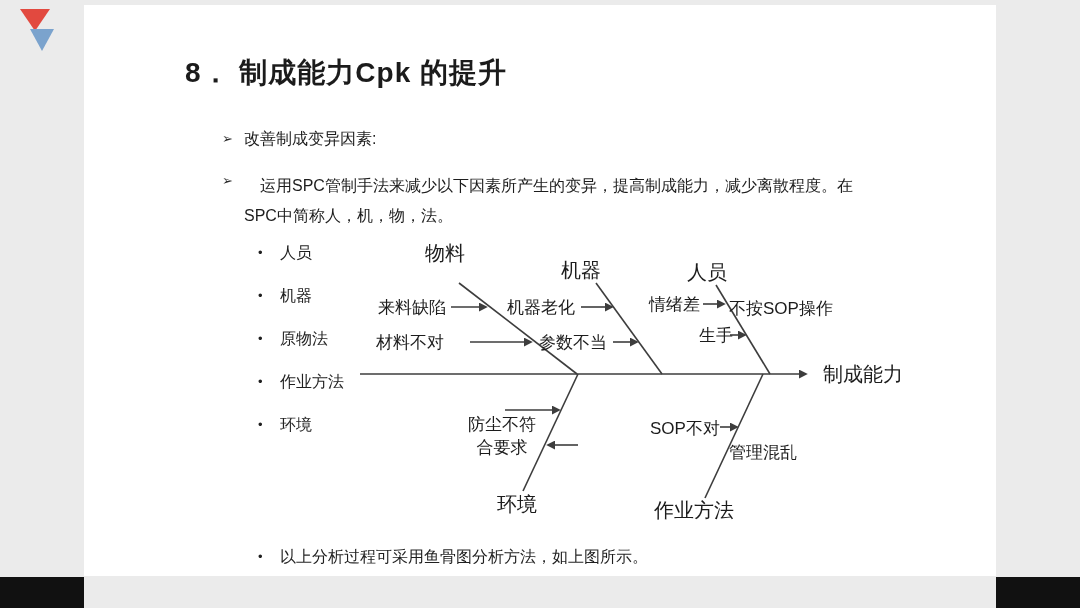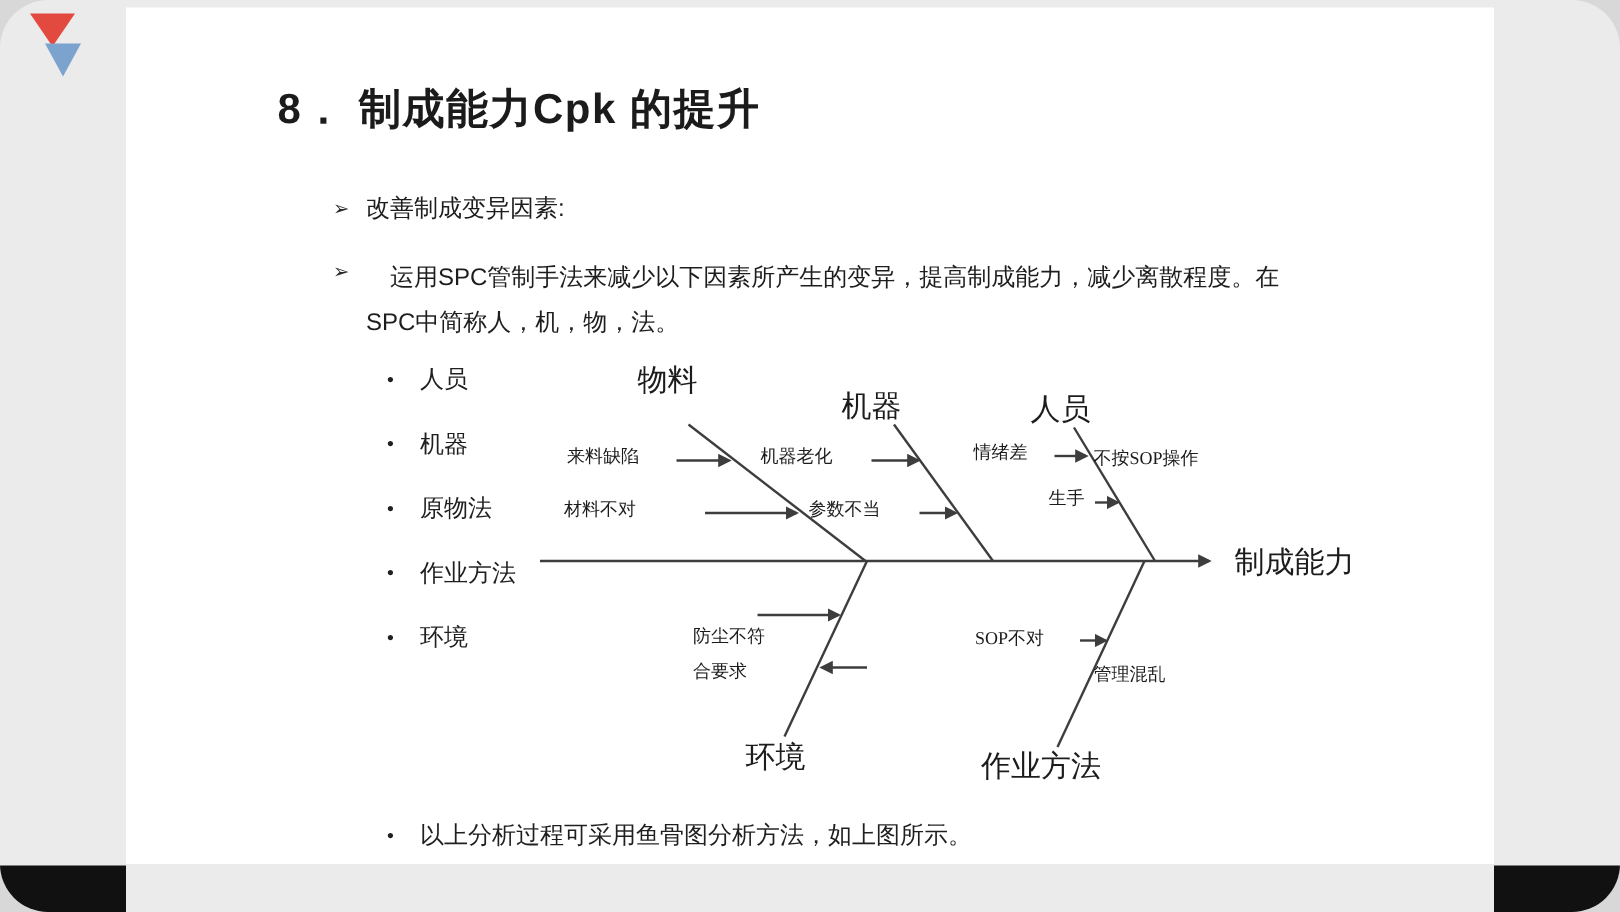--- a/index.html
+++ b/index.html
@@ -2,21 +2,20 @@
 <html><head>
 <meta charset="utf-8">
 <style>
   * { margin:0; padding:0; box-sizing:border-box; }
   html,body { background:#d8d8d8; }
   .page {
     position:relative; width:1080px; height:608px;
     background:#ebebeb; overflow:hidden;
     font-family:"Liberation Sans","DejaVu Sans",sans-serif;
     color:#1f1f1f;
-    border-radius:32px;
   }
   .slide { position:absolute; left:84px; top:5px; width:912px; height:571px; background:#ffffff; }
   .corner-block { position:absolute; bottom:0; width:84px; height:31px; background:#111111; }
   .corner-block.left { left:0; }
   .corner-block.right { right:0; }
 
   .logo { position:absolute; left:18px; top:8px; }
 
   .title {
     position:absolute; left:185px; top:54px;
@@ -33,22 +32,22 @@
   .factor { position:absolute; left:258px; display:flex; font-size:16px; }
   .factor .fm { width:22px; font-size:13px; padding-top:2px; flex:0 0 22px; }
 
   .footnote { position:absolute; left:258px; top:547px; display:flex; font-size:16px; }
   .footnote .fm { width:22px; font-size:13px; padding-top:2px; flex:0 0 22px; }
 
   .diagram-svg { position:absolute; left:0; top:0; pointer-events:none; }
 
   .dlabel { position:absolute; white-space:nowrap; color:#1c1c1c; }
   .cat { font-size:20px; }
-  .cause { font-size:12px;font-family:Liberation Serif, serif; }
-  .cause.multiline { white-space:normal; text-align:left; line-height:23px; }
+  .cause { font-size:17px; }
+  .cause.multiline { white-space:normal; text-align:center; line-height:23px; }
 </style>
 </head>
 <body>
 
 <div class="page">
 
   <div class="slide"></div>
   <div class="corner-block left"></div>
   <div class="corner-block right"></div>
 

